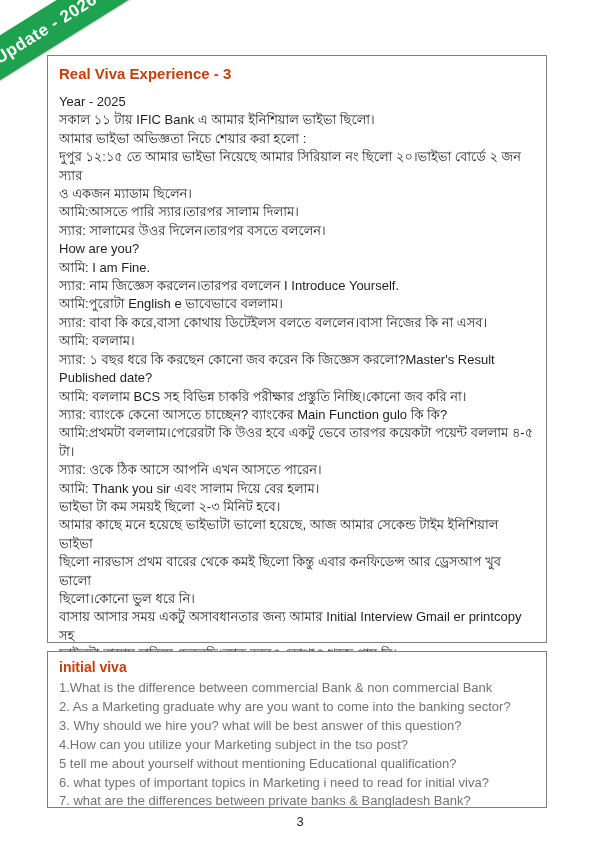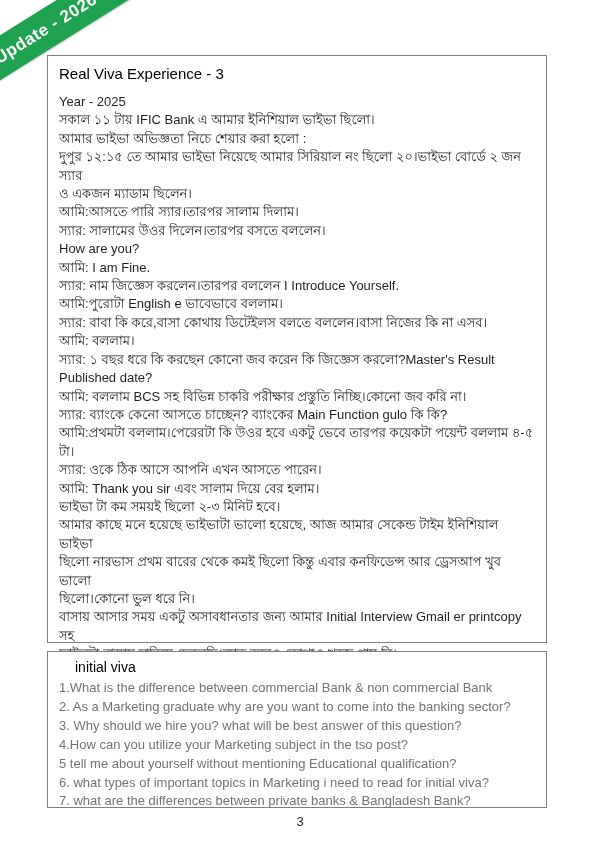--- a/index.html
+++ b/index.html
@@ -37,25 +37,25 @@
     border: 1px solid #7f7f7f;
     background: #ffffff;
     box-sizing: border-box;
     padding: 6px 11px;
   }
   .box-experience { top: 55px; height: 588px; }
   .box-questions  { top: 651px; height: 157px; padding-top: 5px; }
 
   .red-heading {
     margin: 0;
-    color: #000000;
-    font-weight: normal;
+    color: #c2410c;
+    font-weight: bold;
   }
   .box-experience .red-heading { font-size: 15px; line-height: 19px; margin: 2px 0 10px 0; }
-  .box-questions  .red-heading { font-size: 14px; line-height: 17px; margin: 2px 0 3px 16px; }
+  .box-questions  .red-heading { font-size: 14px; line-height: 17px; margin: 2px 0 3px 0; }
 
   .lines {
     white-space: pre-line;
     font-size: 13px;
   }
   .box-experience .lines { line-height: 18.4px; }
   .box-questions  .lines { line-height: 18.9px; color: #737373; }
 
   .page-number {
     position: absolute;

